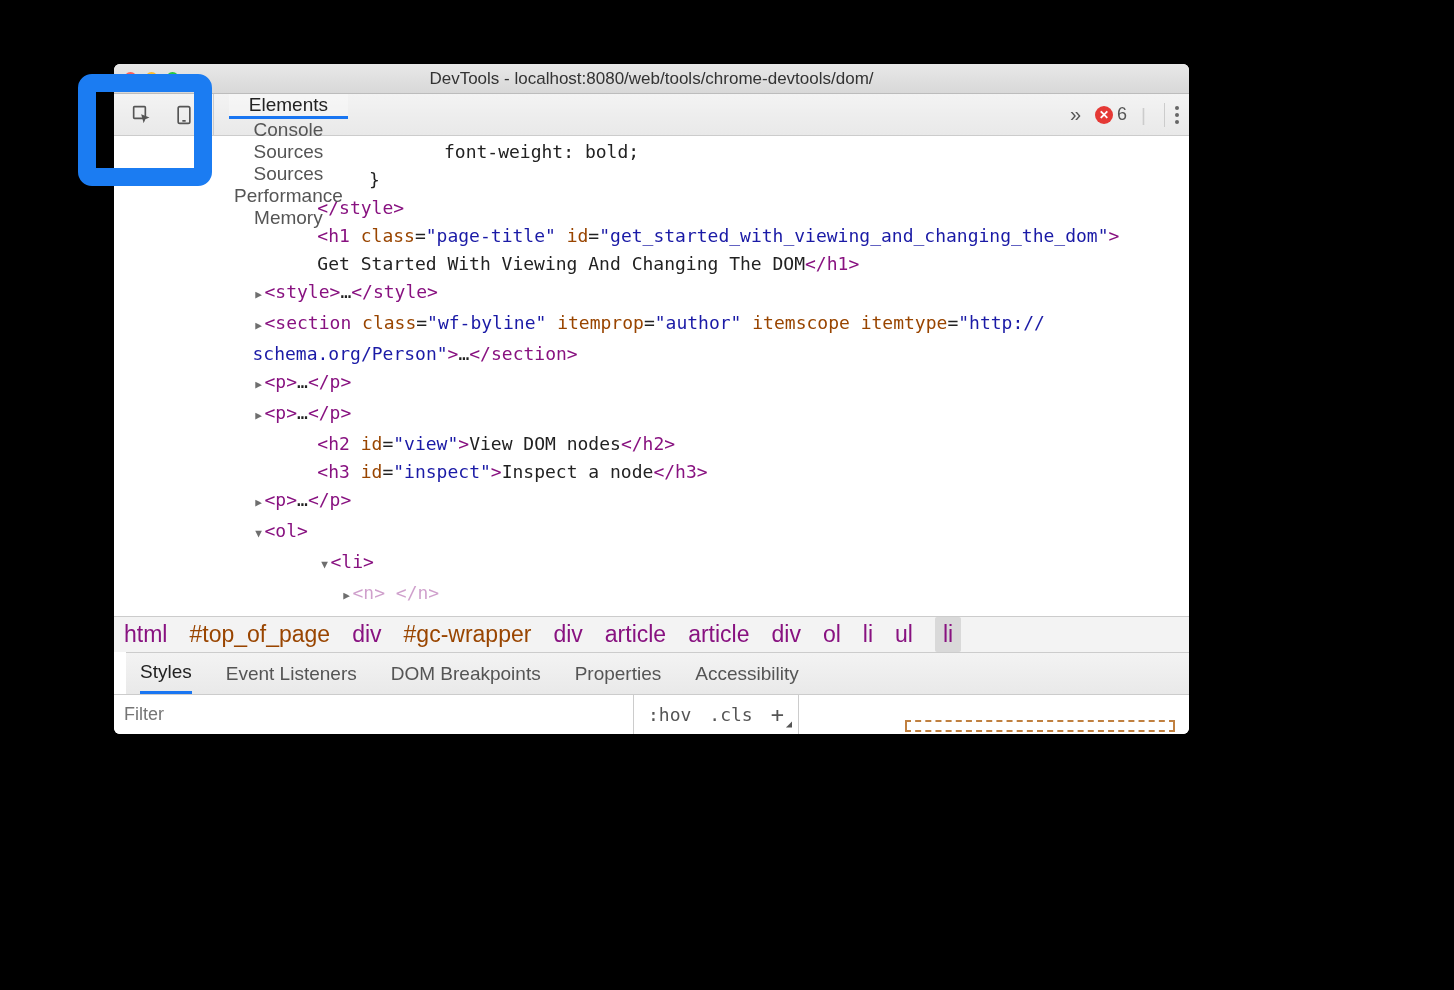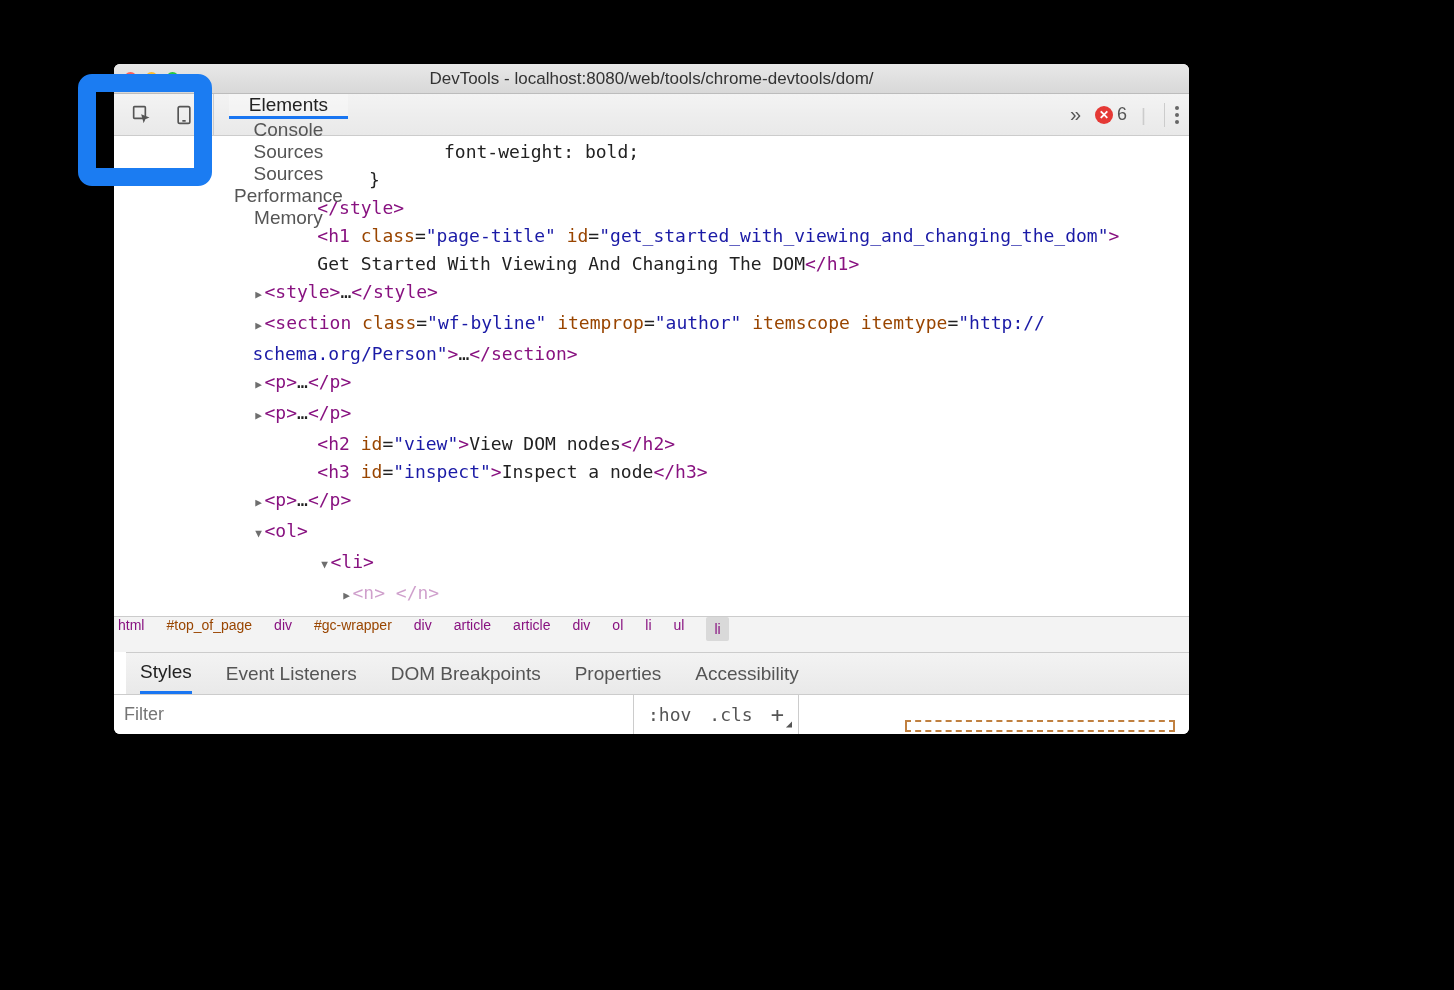--- a/index.html
+++ b/index.html
@@ -86,24 +86,24 @@
   .val{color:#1a1aa6;}
   .txt{color:#222;}
   .cmt{color:#236e25;}
   .tri{color:#6e6e6e;display:inline-block;width:12px;text-align:center;font-size:11px;}
   .dom-wrap{height:100%;overflow:hidden;}
   .crumbs {
     height:36px;
     border-top:1px solid #ccc;
     background:#f3f3f3;
     display:flex;
-    align-items:flex-start;
+    align-items:center;
     gap:22px;
-    padding-left:4px;
-    font-size:14px;
+    padding-left:10px;
+    font-size:23px;
     color:#881280;
     overflow:hidden;
   }
   .crumb{cursor:pointer; white-space:nowrap;}
   .crumb.idref{color:#994500;}
   .crumb.sel{background:#d9d9d9;padding:4px 8px;color:#881280;border-radius:2px;}
   .subtabs {
     height:42px;
     border-top:1px solid #ccc;
     background:linear-gradient(#f3f3f3,#e9e9e9);

